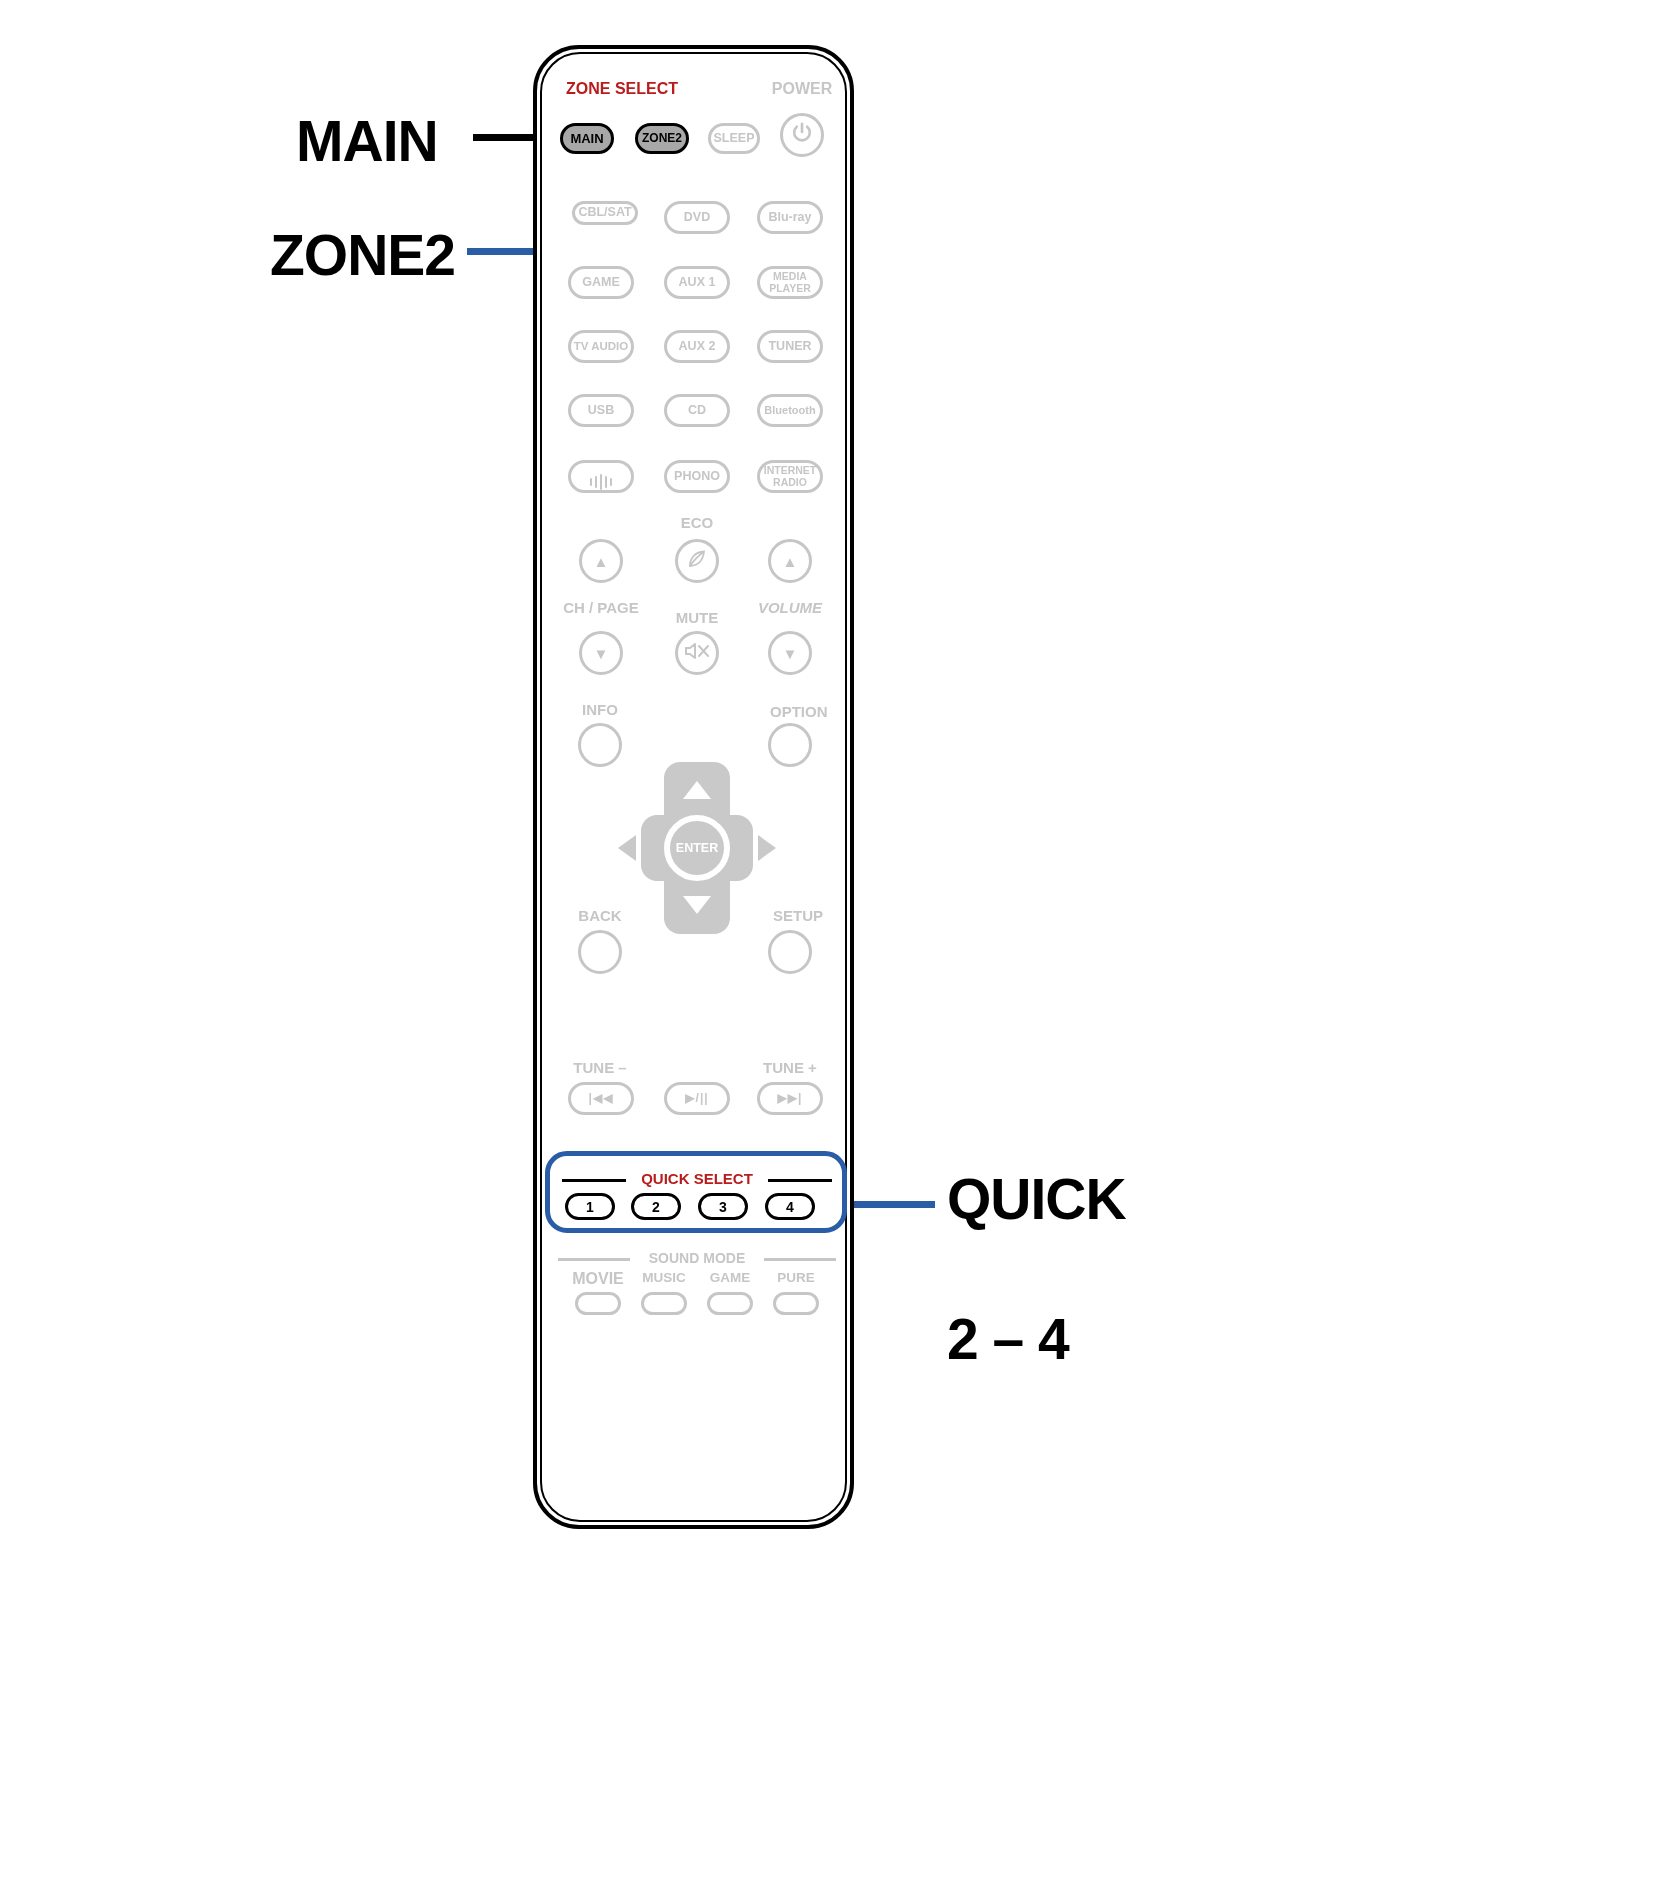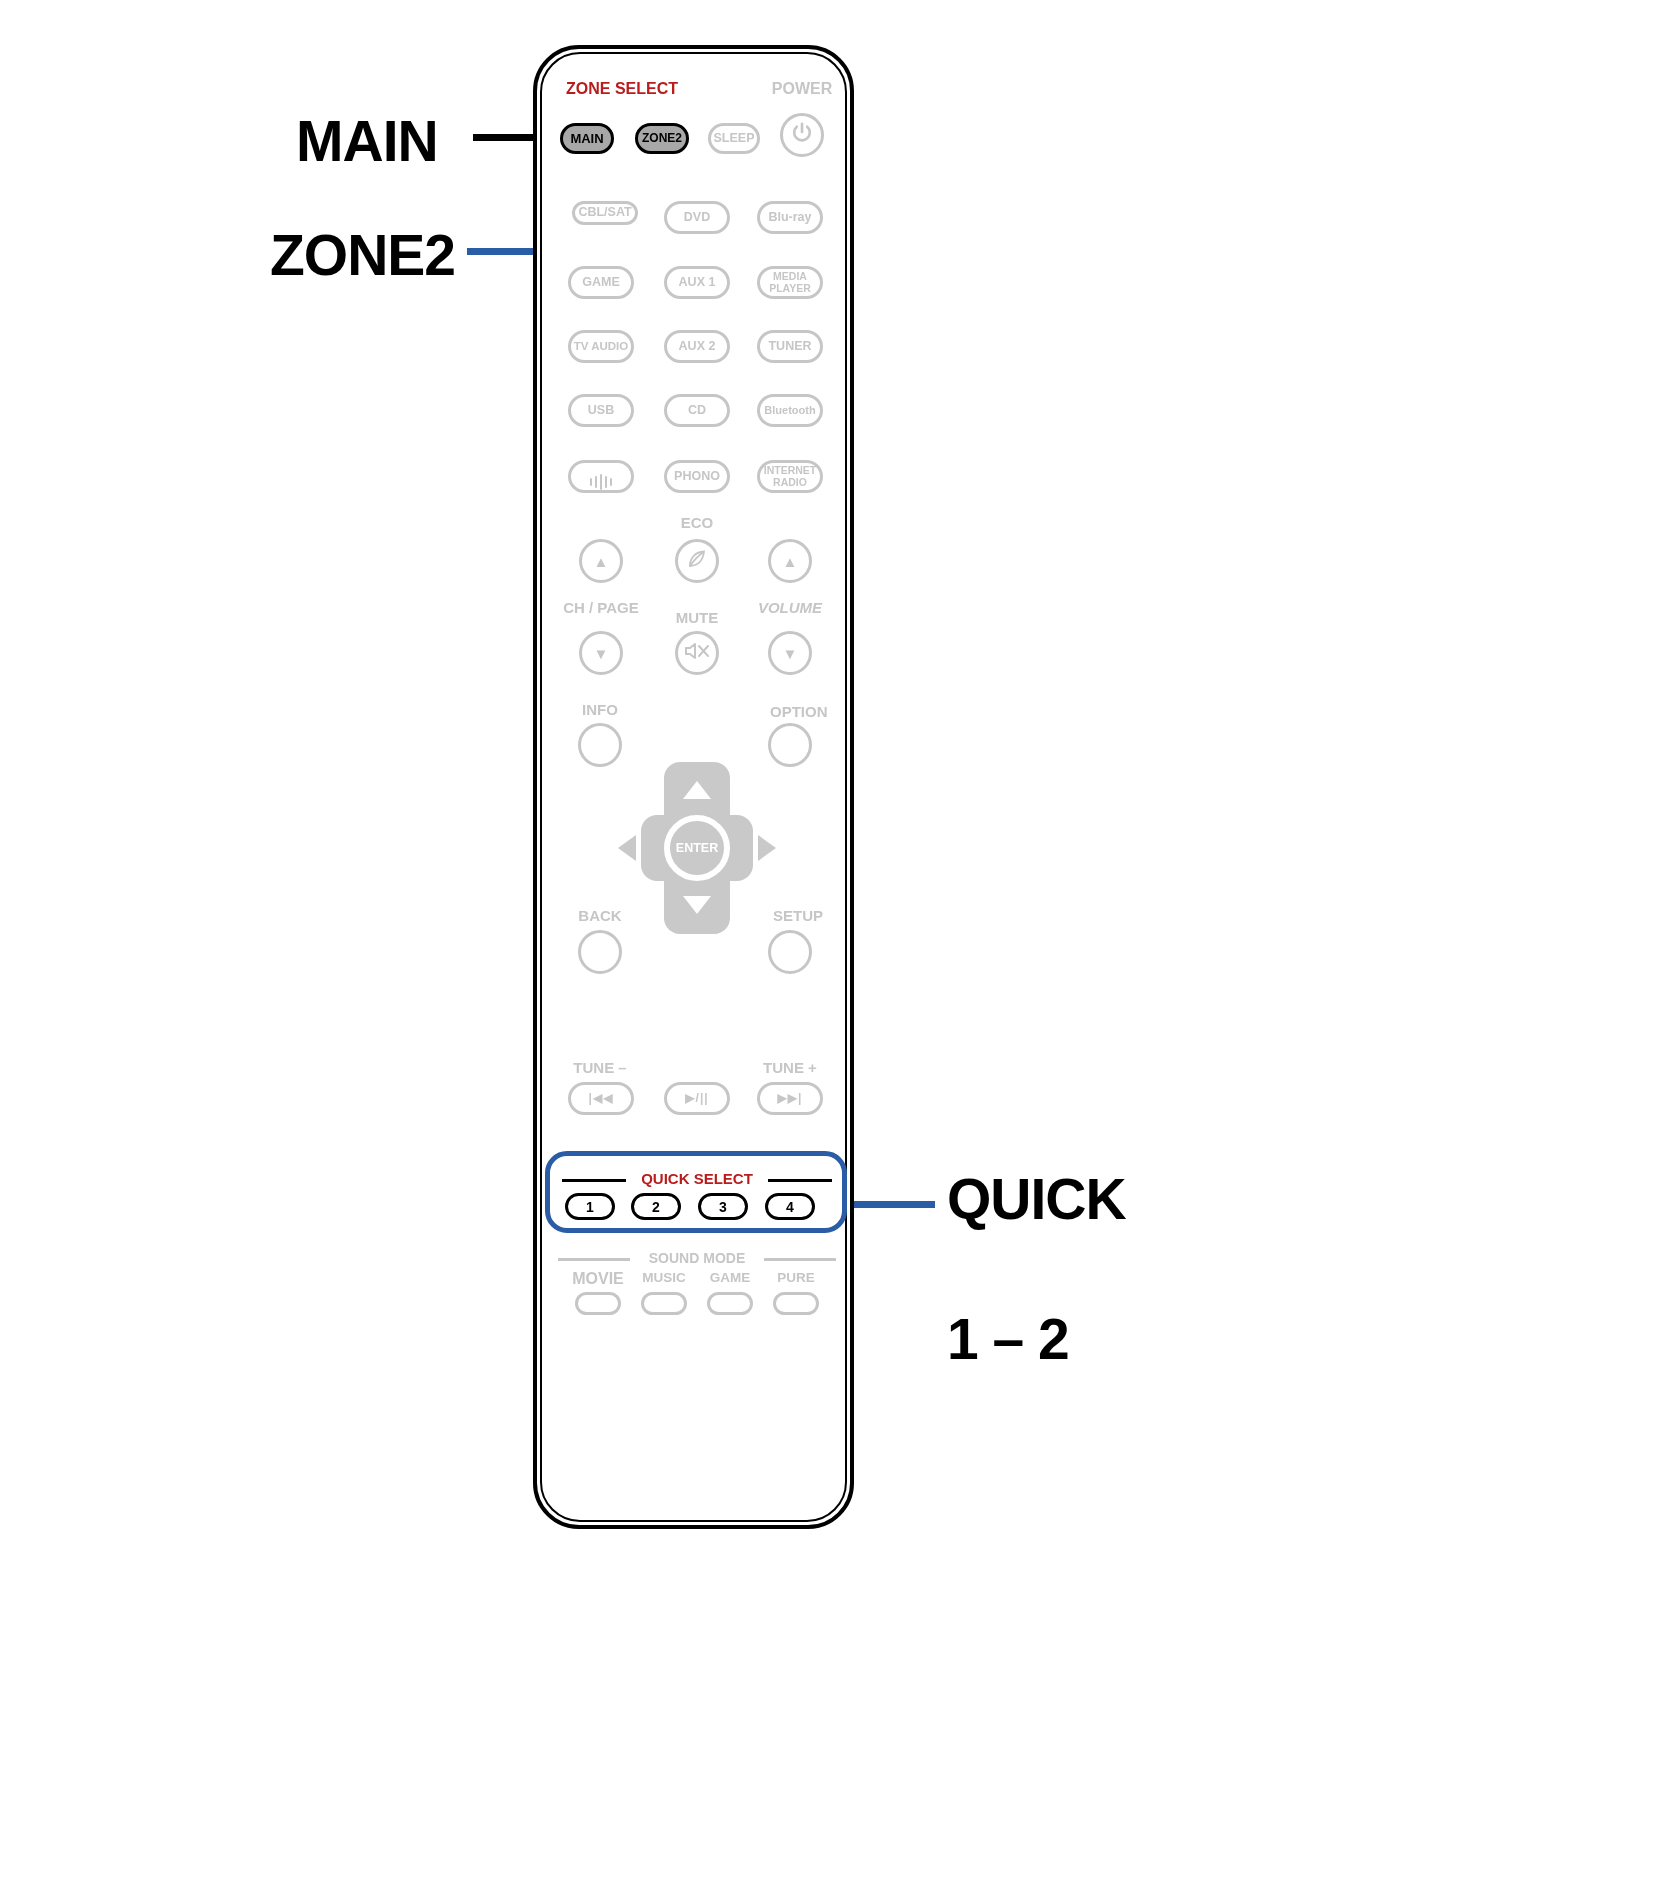--- a/index.html
+++ b/index.html
@@ -68,21 +68,21 @@
 
   <div class="callout" style="left:296px;top:110px;">MAIN</div>
   <div class="cline" style="left:473px;top:134px;width:88px;height:7px;"></div>
 
   <div class="callout" style="left:270px;top:224px;">ZONE2</div>
   <div class="cline blue" style="left:467px;top:248px;width:195px;height:7px;"></div>
   <div class="cline blue" style="left:655px;top:158px;width:7px;height:97px;"></div>
 
   <div class="cline blue" style="left:845px;top:1201px;width:90px;height:7px;"></div>
   <div class="callout" style="left:947px;top:1168px;">QUICK</div>
-  <div class="callout" style="left:947px;top:1308px;">1 – 2</div>
+  <div class="callout" style="left:947px;top:1308px;">2 – 4</div>
 
   <div class="remote-body" style="left:533px;top:45px;width:321px;height:1484px;">
     <div class="remote-inner"></div>
   </div>
 
   <div class="glabel dark" style="left:566px;top:80px;width:100px;font-size:16px;">ZONE SELECT</div>
   <div class="glabel" style="left:752px;top:80px;width:100px;font-size:16px;">POWER</div>
 
   <div class="pill active" style="left:560px;top:123px;width:54px;height:31px;font-size:13px;">MAIN</div>
   <div class="pill active" style="left:635px;top:123px;width:54px;height:31px;font-size:12px;">ZONE2</div>

